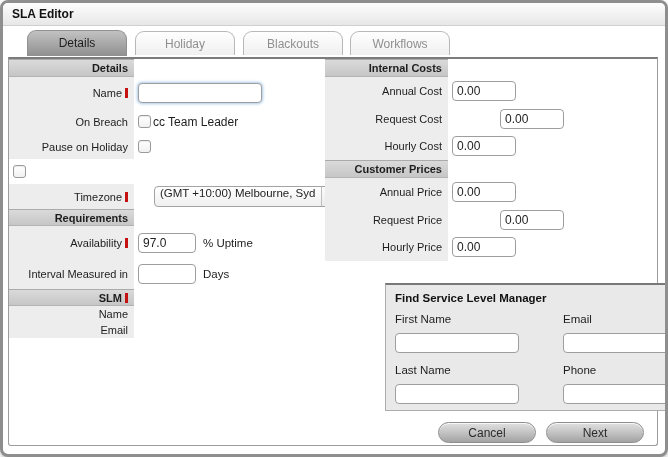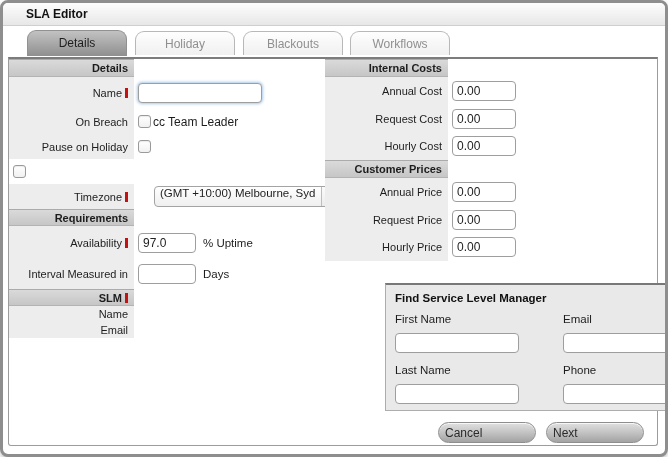--- a/index.html
+++ b/index.html
@@ -17,21 +17,21 @@
     border-radius: 8px;
     background: #ffffff;
     box-shadow: 0 2px 4px rgba(0,0,0,.25);
     overflow: hidden;
   }
   .titlebar {
     height: 23px;
     background: linear-gradient(#fdfdfd, #e7e7e7);
     border-bottom: 1px solid #cfcfcf;
     line-height: 23px;
-    padding-left: 23px;
+    padding-left: 9px;
     font-size: 12px;
     font-weight: bold;
     color: #111;
   }
   .tabrow { position: relative; height: 28px; background: #fff; }
   .tab {
     position: absolute;
     bottom: -2px;
     width: 100px;
     height: 26px;
@@ -196,30 +196,30 @@
   .btn {
     position: absolute;
     top: 363px;
     width: 98px; height: 21px;
     border-radius: 11px;
     background: linear-gradient(#e0e0e0 0%, #c6c6c6 45%, #a3a3a3 100%);
     border: 1px solid #8e8e8e;
     box-shadow: inset 0 1px 0 rgba(255,255,255,.75);
     font-size: 12px;
     color: #2b2b2b;
-    text-align: left;
+    text-align: center;
     line-height: 19px;
     cursor: pointer;
     font-family: "Liberation Sans", sans-serif;
   }
   .btn-cancel { left: 429px; }
   .btn-next  { left: 537px; }
   
   .h18 { height: 18px; } .h17 { height: 17px; } .h16 { height: 16px; }
-  .h25 { height: 25px; } .h27 { height: 27px; } .h28 { height: 28px; }
+  .h25 { height: 25px; } .h27 { height: 27px; gap: 48px; } .h28 { height: 28px; }
   .h30 { height: 30px; } .h32 { height: 32px; } .h33 { height: 33px; }
 </style>
 </head>
 <body>
 
 <div class="window">
 
   <div class="titlebar">SLA Editor</div>
 
   <div class="tabrow">

